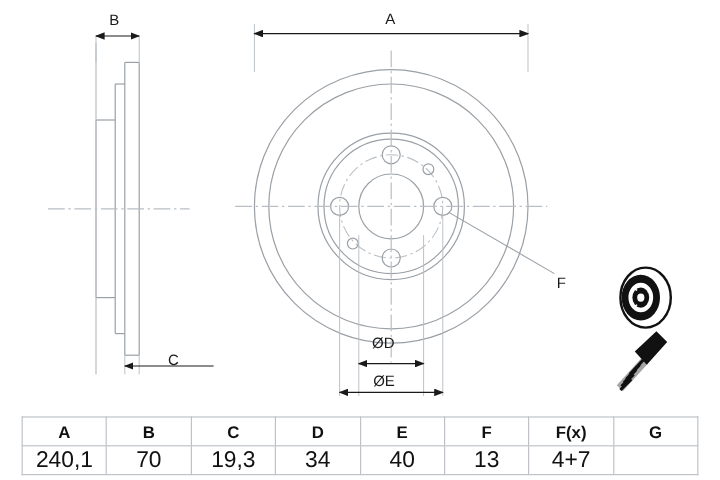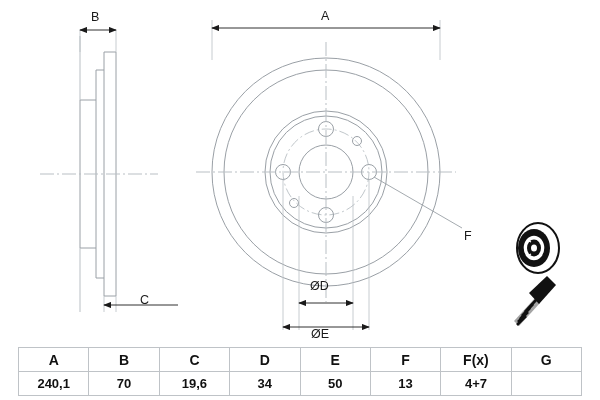--- a/index.html
+++ b/index.html
@@ -50,22 +50,22 @@
     height: 23px;
     padding: 0;
     font-size: 13.5px;
     font-family: "Liberation Sans", sans-serif;
   }
   #spec-table tr.header-row td {
     font-weight: bold;
     font-size: 14px;
   }
   #spec-table tr.value-row td {
-    font-weight: bold;
-    font-size: 13px;
+    font-weight: normal;
+    font-size: 19px;
   }
 </style>
 </head>
 <body>
 
 <div id="sheet">
 
   <svg id="drawing" viewBox="0 0 600 340">
     <defs>
       <marker id="arrL" markerWidth="9" markerHeight="7" refX="1" refY="3.5" orient="auto">
@@ -188,42 +188,42 @@
   </svg>
 
   <div class="dim-label" style="left:91px; top:11px;">B</div>
 
   <div class="dim-label" style="left:140px; top:294px;">C</div>
 
   <div class="dim-label" style="left:321px; top:10px;">A</div>
 
   <div class="dim-label" style="left:310px; top:280px;">ØD</div>
 
-  <div class="dim-label" style="left:311px; top:328px;">ØE</div>
+  <div class="dim-label" style="left:311px; top:312px;">ØE</div>
 
   <div class="dim-label" style="left:464px; top:230px;">F</div>
 
   <table id="spec-table">
     <tbody>
       <tr class="header-row">
         <td>A</td>
         <td>B</td>
         <td>C</td>
         <td>D</td>
         <td>E</td>
         <td>F</td>
         <td>F(x)</td>
         <td>G</td>
       </tr>
       <tr class="value-row">
         <td>240,1</td>
         <td>70</td>
-        <td>19,6</td>
+        <td>19,3</td>
         <td>34</td>
-        <td>50</td>
+        <td>40</td>
         <td>13</td>
         <td>4+7</td>
         <td></td>
       </tr>
     </tbody>
   </table>
 
 </div>
 
 </body></html>

